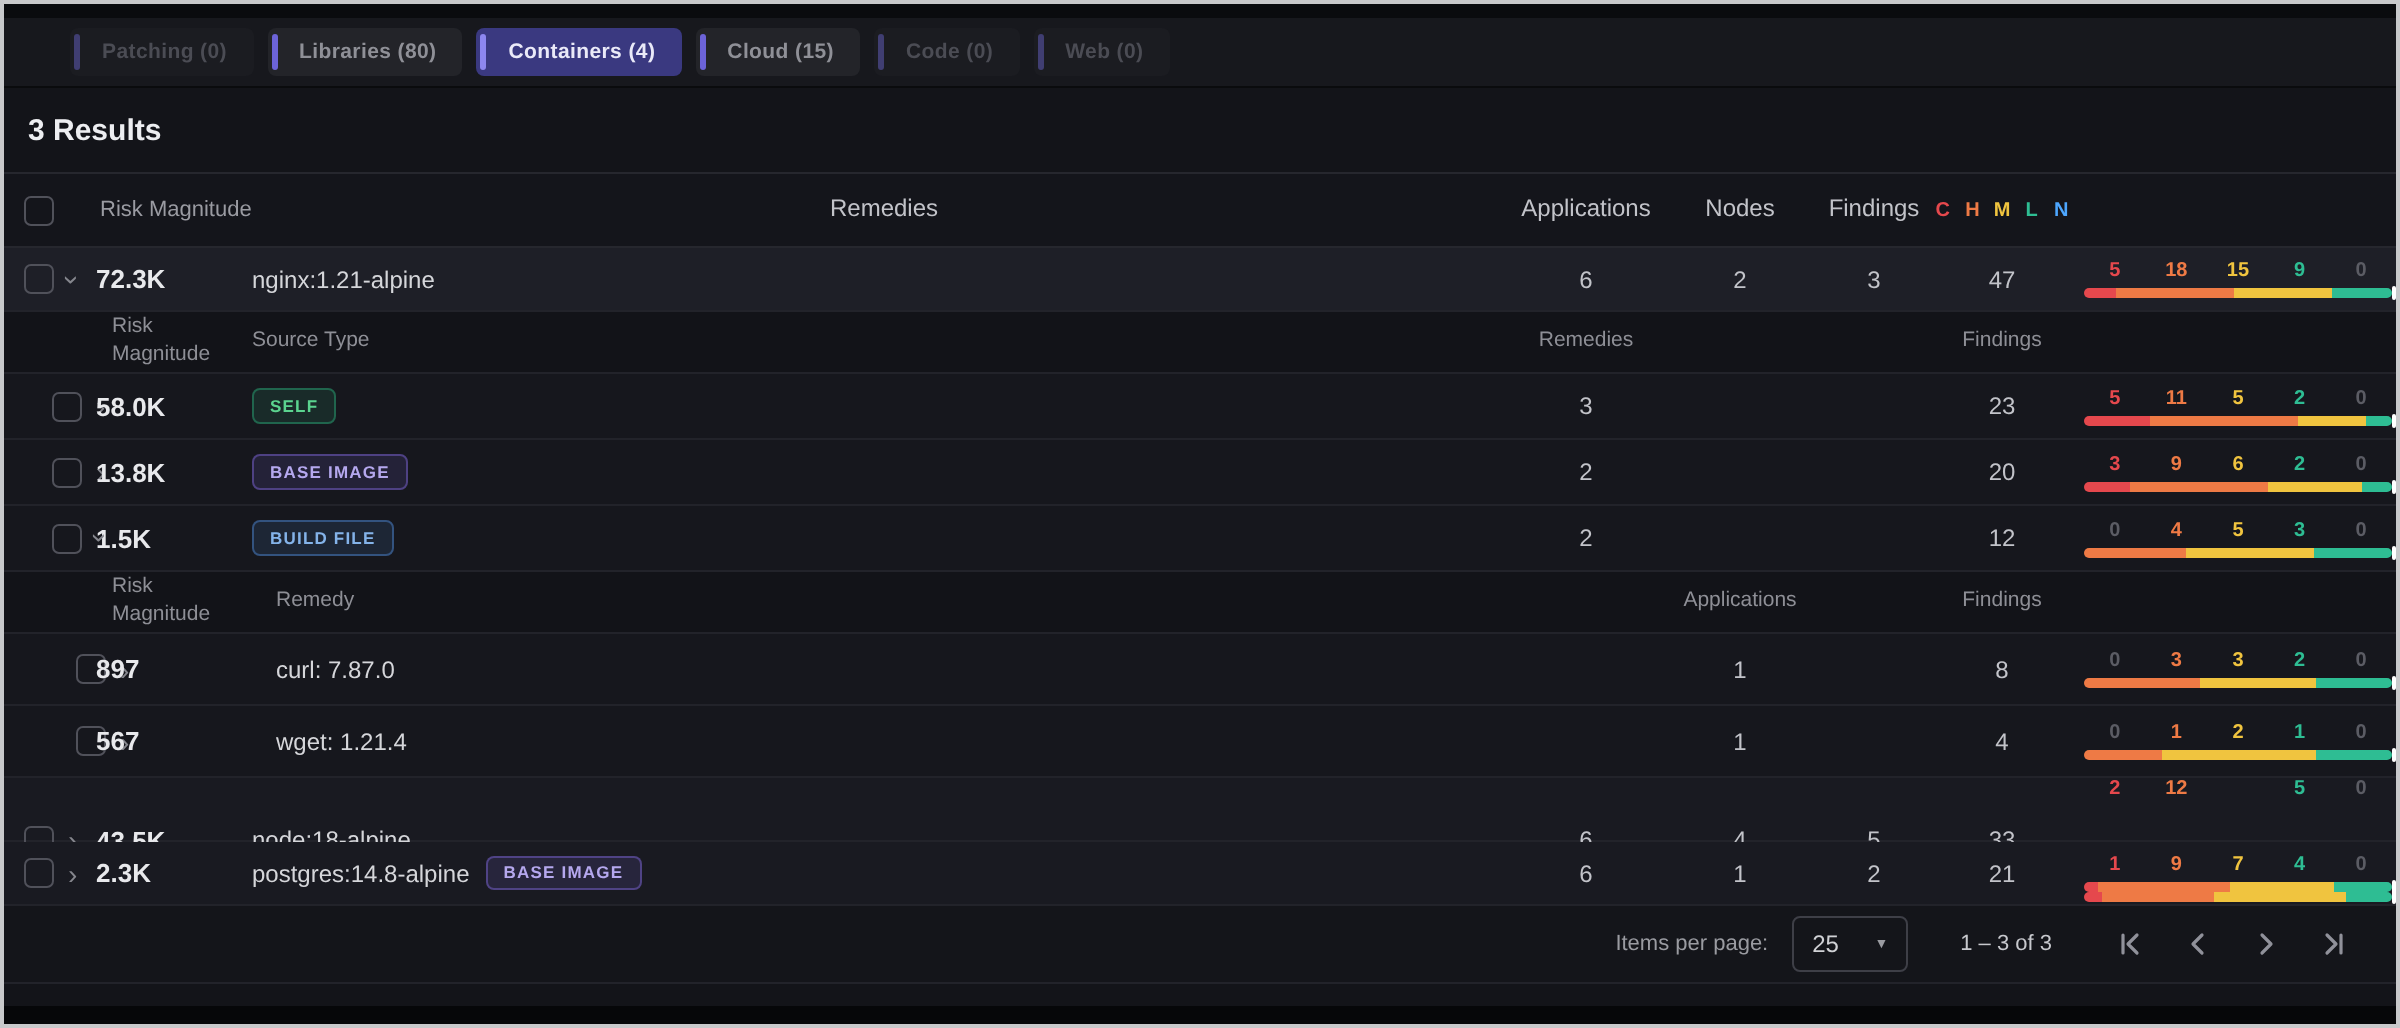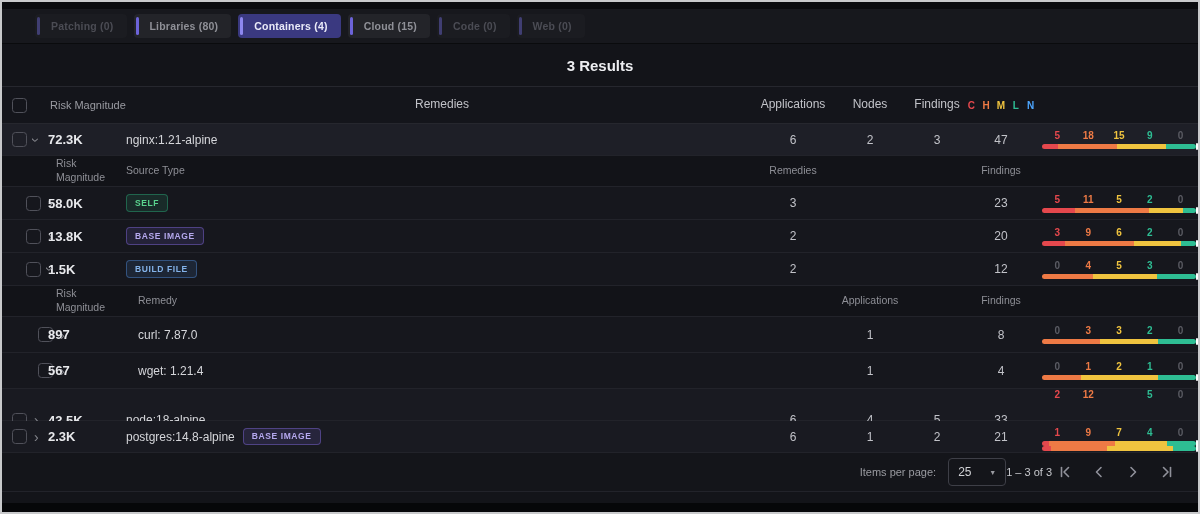--- a/index.html
+++ b/index.html
@@ -45,21 +45,21 @@
   .tab.active::before { background: #8d87ef; }
   .tab.disabled { background: #1b1c21; color: #4b4c54; }
   .tab.disabled::before { background: #403e72; }
 
   
   .results-bar {
     padding: 13px 12px 12px 12px;
     border-bottom: 1px solid #26272e;
     flex: none;
   }
-  .results-bar h1 { font-size: 15px; font-weight: 700; color: #edeef1; text-align: center; }
+  .results-bar h1 { font-size: 15px; font-weight: 700; color: #edeef1; }
 
   
   .grid {
     display: grid;
     grid-template-columns: 46px 78px 1fr 70px 84px 50px 78px 158px;
     align-items: center;
     padding-right: 0;
   }
   .cell-select { display: flex; align-items: center; gap: 7px; padding-left: 10px; }
   .cell-select.indent1 { padding-left: 24px; }
@@ -126,21 +126,21 @@
   .sev-bar .sev-seg:nth-last-child(2) { border-radius: 0 3px 3px 0; }
   .sev-cap {
     position: absolute; right: -2px; top: -1px;
     width: 2px; height: 7px; background: #ffffff; border-radius: 1px;
   }
 
   
   .pagination {
     height: 39px; flex: none;
     display: flex; align-items: center; justify-content: flex-end;
-    padding: 0 18px;
+    gap: 26px; padding: 0 18px;
     border-bottom: 1px solid #22232a;
     background: #14151a;
   }
   .ipp-label { font-size: 11px; color: #9a9ba1; }
   .ipp-group { display: flex; align-items: center; gap: 12px; }
   .ipp-select {
     display: flex; align-items: center; justify-content: space-between;
     gap: 12px; min-width: 58px;
     border: 1px solid #3e3f47; border-radius: 4px;
     padding: 6px 9px; cursor: pointer;

